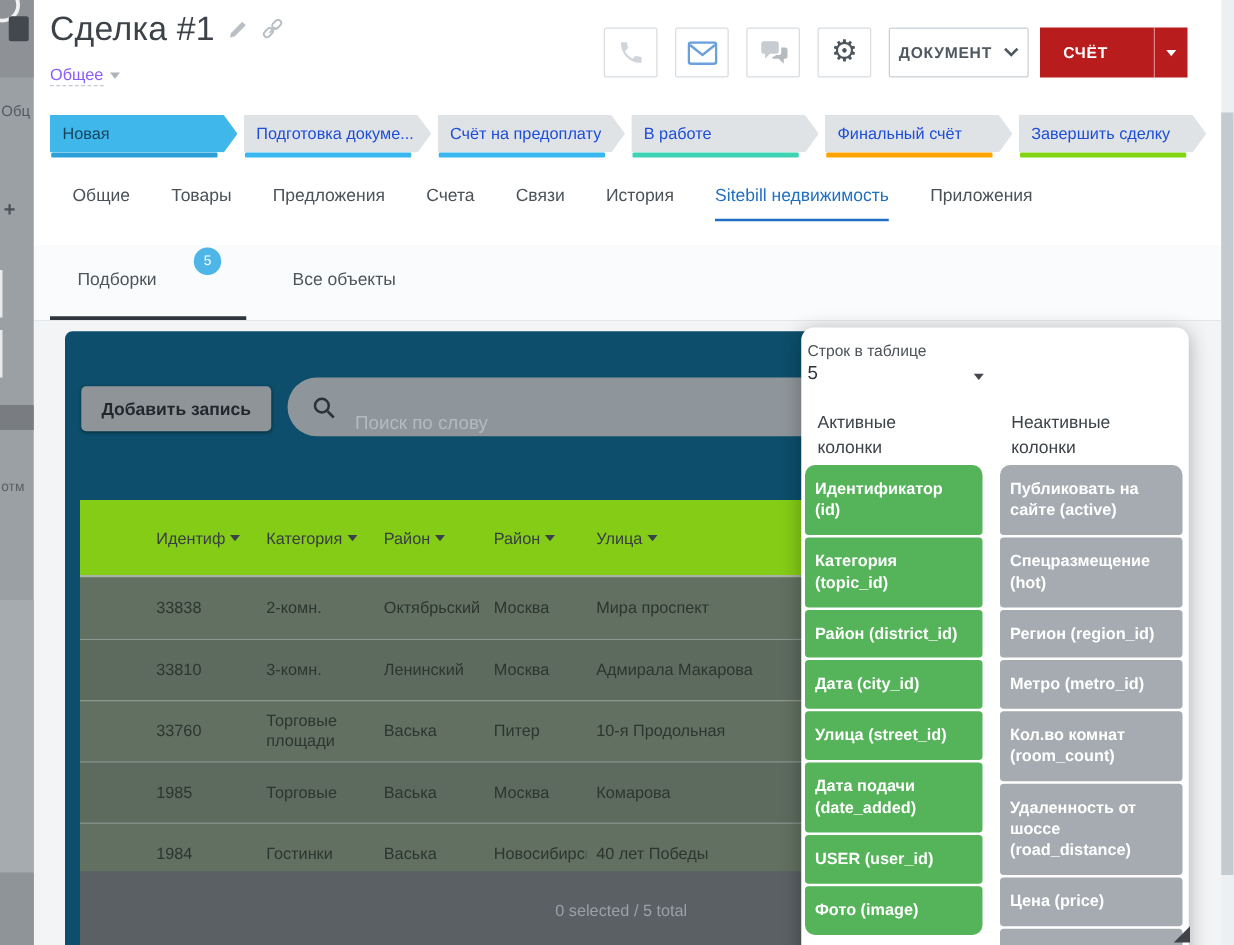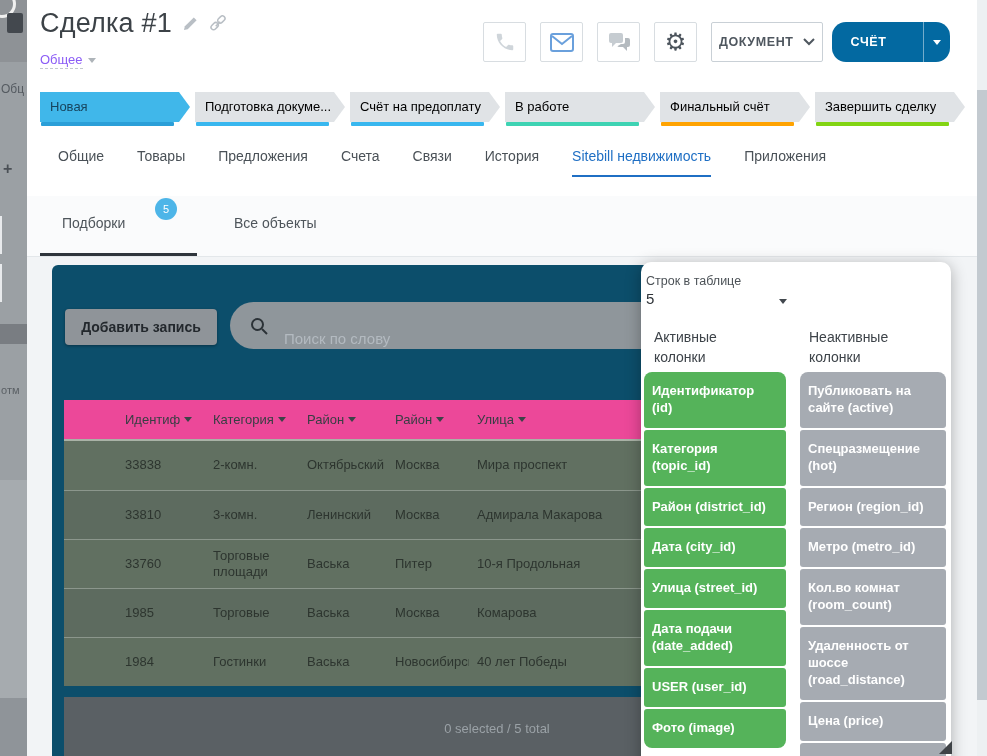--- a/index.html
+++ b/index.html
@@ -30,30 +30,30 @@
   .scope { position:absolute; left:13px; top:52px; display:flex; align-items:center; gap:5px; font-size:13px; color:#8b5cf6; cursor:pointer; }
   .scope-label { border-bottom:1px dashed #c3c9ce; padding-bottom:1px; }
   .caret { width:0; height:0; border-left:4px solid transparent; border-right:4px solid transparent; border-top:5px solid currentColor; display:inline-block; }
   .scope .caret { color:#aeb4b9; }
 
   
   .actions { position:absolute; left:456px; top:22px; display:flex; align-items:center; }
   .icon-btn { width:43px; height:40px; border:1px solid #d8dde1; border-radius:2px; background:#fff; display:flex; align-items:center; justify-content:center; margin-right:14px; cursor:pointer; }
   .gear-glyph { font-size:24px; color:#4d555d; line-height:1; }
   .btn-document { height:40px; padding:0 7px; border:1px solid #c9d0d6; border-radius:2px; background:#fff; font-size:12.5px; font-weight:bold; color:#4f575f; letter-spacing:.6px; display:flex; gap:9px; align-items:center; cursor:pointer; }
-  .btn-invoice { height:40px; margin-left:9px; background:#0369a1; border-radius:14px; color:#fff; font-weight:bold; font-size:12.5px; letter-spacing:.6px; display:flex; align-items:stretch; cursor:pointer;gap:18px; }
+  .btn-invoice { height:40px; margin-left:9px; background:#b91c1c; border-radius:0; color:#fff; font-weight:bold; font-size:12.5px; letter-spacing:.6px; display:flex; align-items:stretch; cursor:pointer;gap:18px; }
   .inv-main { padding:0 19px; display:flex; align-items:center; }
   .inv-split { width:27px; border-left:1px solid rgba(255,255,255,.45); display:flex; align-items:center; justify-content:center; color:#fff; }
 
   
   .stages { position:absolute; left:13px; top:92px; display:flex; gap:5px; }
   .stage { position:relative; width:150px; height:34px; cursor:pointer; }
   .stage-shape { position:absolute; left:0; top:0; width:150px; height:30px; background:#e0e3e6;
     clip-path:polygon(0 0, calc(100% - 11px) 0, 100% 50%, calc(100% - 11px) 100%, 0 100%); }
-  .stage-label { position:absolute; left:10px; top:0; line-height:30px; font-size:13px; color:#000000; white-space:nowrap; overflow:hidden; max-width:126px; }
+  .stage-label { position:absolute; left:10px; top:0; line-height:30px; font-size:13px; color:#1d4ed8; white-space:nowrap; overflow:hidden; max-width:126px; }
   .stage-underline { position:absolute; left:1px; top:30px; width:133px; height:4px; border-radius:1px; }
   .stage.s1 .stage-shape { background:#40b7ea; }
   .stage.s1 .stage-label { color:#17455e; }
   .stage.s1 .stage-underline { background:#2b9fd8; }
   .stage.s2 .stage-underline { background:#38b7ef; }
   .stage.s3 .stage-underline { background:#38b7ef; }
   .stage.s4 .stage-underline { background:#3ed3b3; }
   .stage.s5 .stage-underline { background:#ffa301; }
   .stage.s6 .stage-underline { background:#82d413; }
 
@@ -74,21 +74,21 @@
   .content { position:absolute; left:0; top:257px; width:950px; height:499px; background:#f2f4f6; }
 
   .widget { position:absolute; left:25px; top:8px; width:890px; height:495px; background:#0c4e6b; border-radius:6px 6px 0 0; z-index:1; }
   .add-btn { position:absolute; left:13px; top:44px; width:152px; height:36px; background:#8f9499; border:none; border-radius:4px; font-size:14px; font-weight:bold; color:#23282d; box-shadow:0 1px 3px rgba(0,0,0,.35); cursor:pointer; font-family:inherit; }
   .search { position:absolute; left:178px; top:37px; width:650px; height:47px; background:#8f969b; border-radius:24px; display:flex; align-items:center; padding:0 19px; gap:15px; }
   .search input { flex:1; background:transparent; border:none; outline:none; font-size:15px; color:#0f172a; font-family:inherit;margin-top:26px; }
   .search input::placeholder { color:#b3bac0; }
 
   .wtable { position:absolute; left:12px; top:135px; width:866px; }
   .tgrid { display:grid; grid-template-columns:53px 88px 94px 88px 82px 1fr; }
-  .thead { background:#ec4899; height:41px; align-items:center; font-size:13px; color:#373e43; border-bottom:2px solid #a9b2a6; }
+  .thead { background:#84cc16; height:62px; align-items:center; font-size:13px; color:#373e43; border-bottom:2px solid #a9b2a6; }
   .th { padding-left:8px; display:flex; align-items:center; gap:4px; white-space:nowrap; overflow:hidden; cursor:pointer; }
   .th .caret { color:#3c4348; flex:none; }
   .trow { background:#5d6b5f; height:49px; align-items:center; cursor:pointer; }
   .trow:nth-child(even) { background:#617061; }
   .trow + .trow { border-top:1px solid #8b968c; }
   .td { font-size:13px; color:#2d352f; padding:4px 6px 4px 8px; line-height:1.25; overflow:hidden; }
   .td.clip { white-space:nowrap; }
   .wfooter { position:absolute; left:12px; top:432px; width:866px; height:63px; background:#5a6064; display:flex; align-items:center; justify-content:center; font-size:13px; color:#9aa1a6; }
 
   

